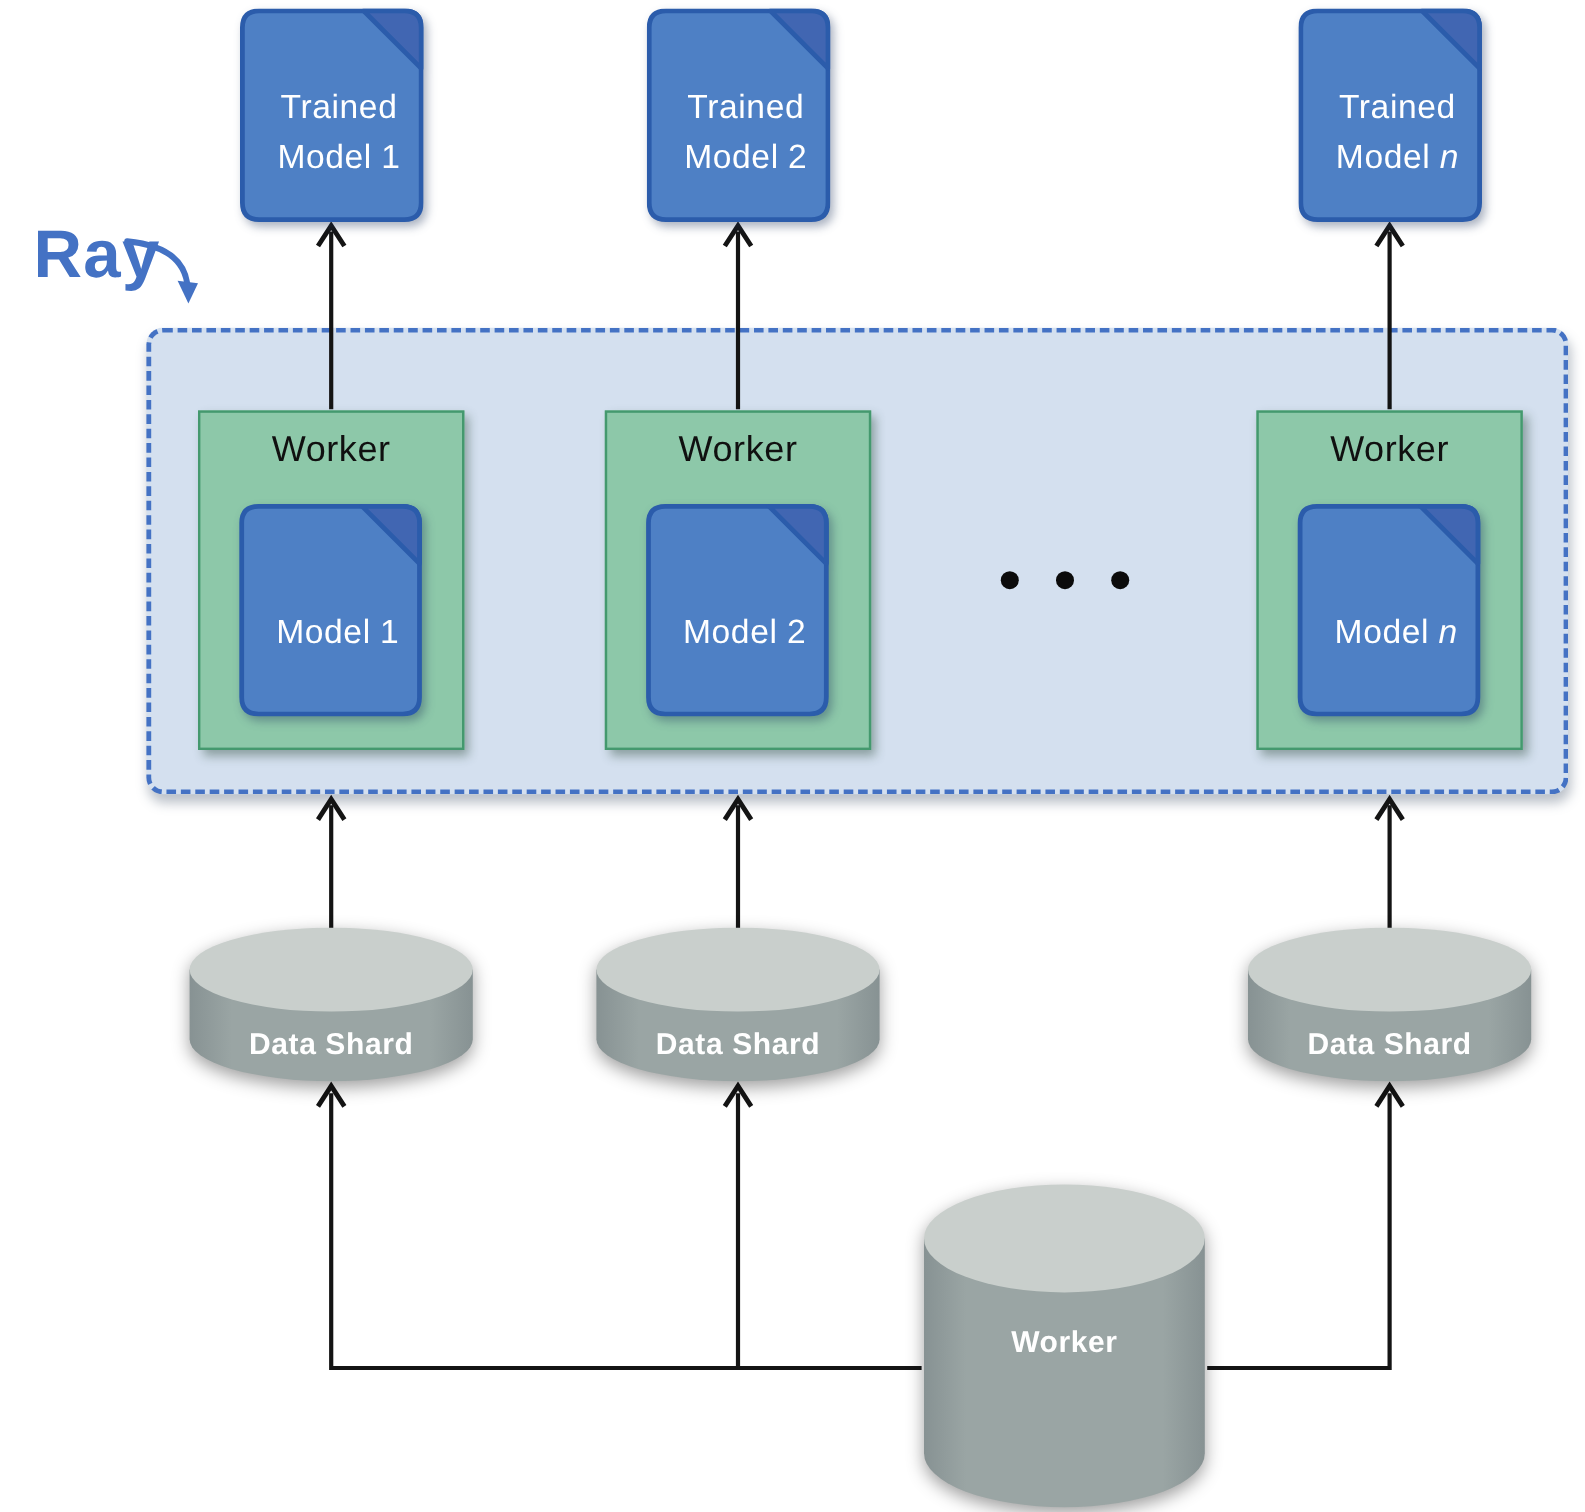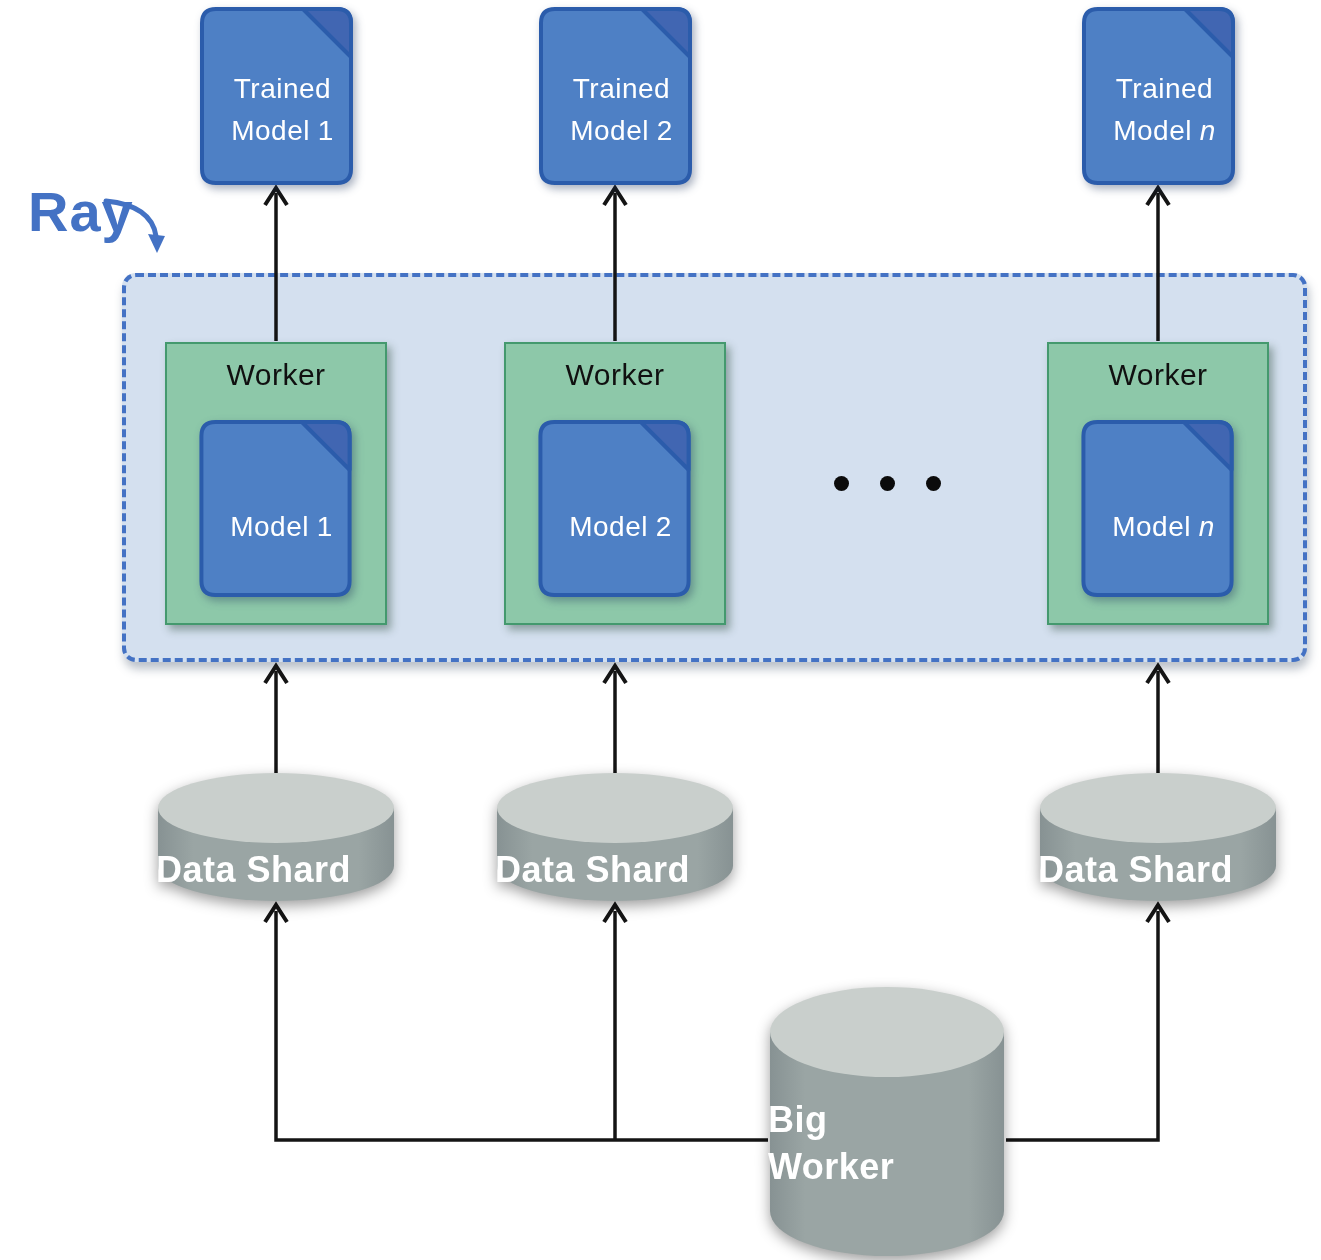--- a/index.html
+++ b/index.html
@@ -48,22 +48,22 @@
   }
 
   
   .dots{position:absolute;left:834px;top:476px;display:flex;gap:31px;}
   .dot{width:15px;height:15px;border-radius:50%;background:#0b0b0b;}
 
   
   .cyl{position:absolute;filter:drop-shadow(0 5px 7px rgba(0,0,0,.38));}
   .cyl svg{display:block;}
   .cyl-label{
-    position:absolute;left:0;right:0;color:#ffffff;
-    font-weight:600;font-size:36px;letter-spacing:.5px;
+    position:absolute;left:0;right:0;text-align:center;color:#ffffff;
+    font-weight:600;font-size:25px;letter-spacing:.5px;
   }
   .shard{width:240px;height:130px;top:773px;}
   .shard .cyl-label{top:82px;line-height:30px;}
   .bigds{left:768px;top:986px;width:238px;height:272px;}
   .bigds .cyl-label{top:110px;line-height:47px;}
 </style>
 </head>
 <body>
 
 <div class="ray-box"></div>
@@ -249,16 +249,15 @@
         <stop offset="0" stop-color="#879293"></stop>
           <stop offset=".15" stop-color="#9aa5a4"></stop>
         <stop offset=".85" stop-color="#9aa5a4"></stop>
           <stop offset="1" stop-color="#879293"></stop>
       </linearGradient>
     </defs>
     <path d="M2 46 L2 225 A117 45 0 0 0 236 225 L236 46 Z" fill="url(#cg4)"></path>
     <ellipse cx="119" cy="46" rx="117" ry="45" fill="#c9cfcc"></ellipse>
   </svg>
   <div class="cyl-label">
-    <div>Big</div>
     <div>Worker</div>
   </div>
 </div>
 
 </body></html>

